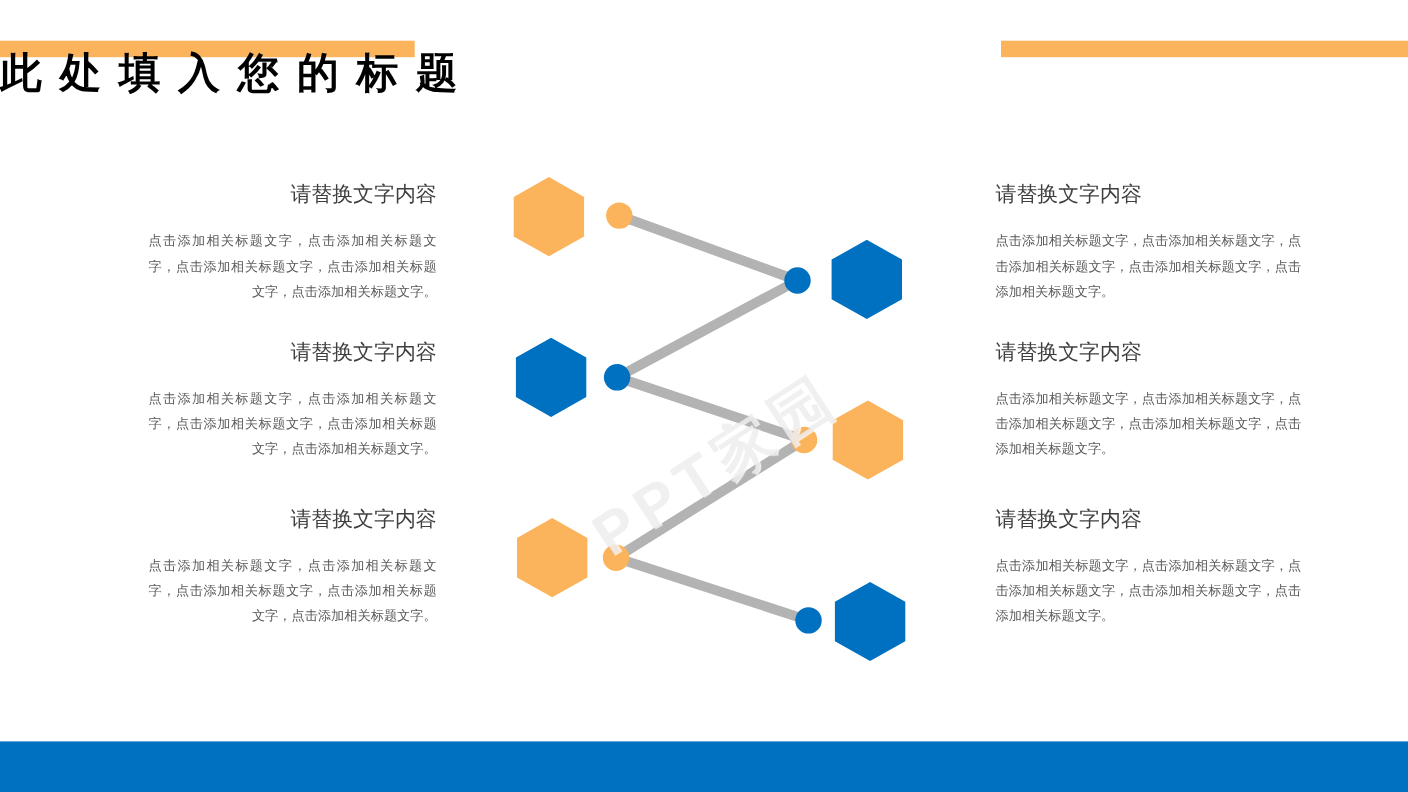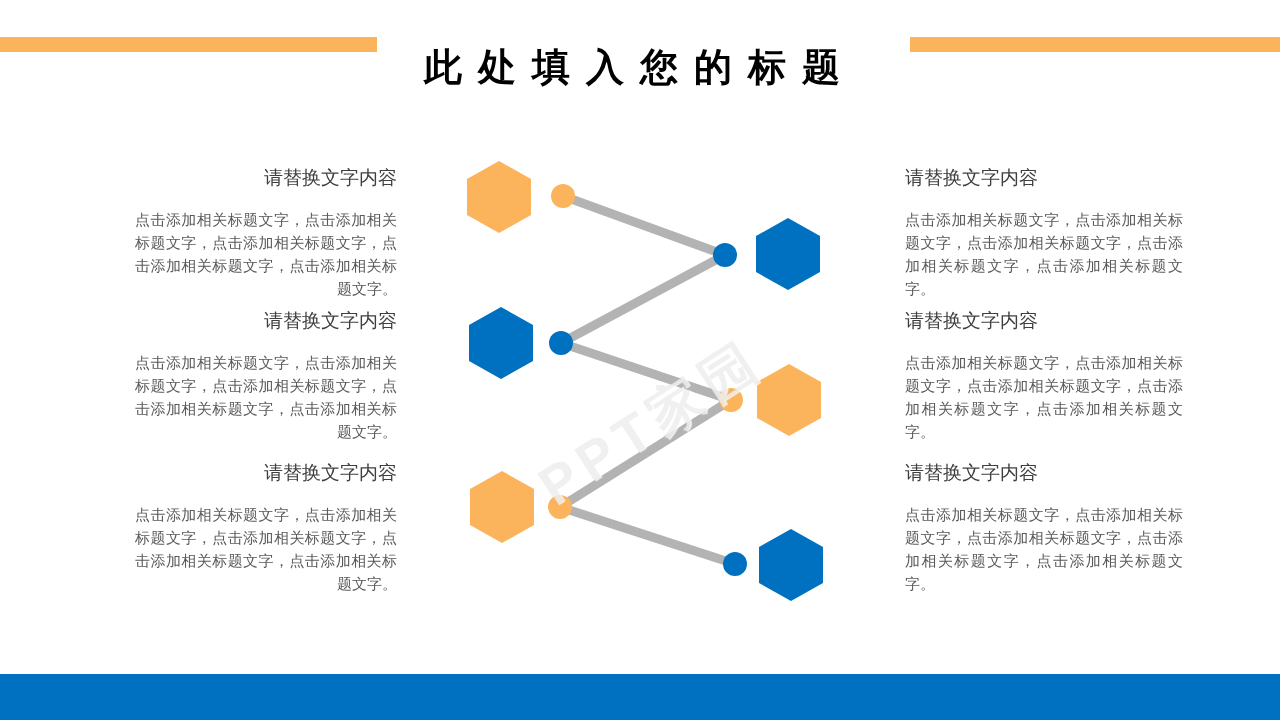--- a/index.html
+++ b/index.html
@@ -5,31 +5,31 @@
   html,body{margin:0;padding:0;background:#e8e8e8;}
   .slide{
     position:relative;width:1280px;height:720px;background:#ffffff;
     overflow:hidden;font-family:"Liberation Sans","DejaVu Sans",sans-serif;
   }
   
   .accent-bar{position:absolute;top:37px;height:15px;background:#FBB45C;}
   .accent-bar.left{left:0;width:377px;}
   .accent-bar.right{left:910px;width:370px;}
   .slide-title{
-    position:absolute;top:20px;left:0;width:1280px;text-align:center;
+    position:absolute;top:20px;left:0;width:1280px;
     font-size:38px;font-weight:bold;color:#000;letter-spacing:16px;
     line-height:44px;white-space:nowrap;
   }
   
   .text-block{position:absolute;width:262px;}
   .text-block .blk-heading{
     font-size:19px;font-weight:normal;color:#3F3F3F;line-height:24px;margin:0;
   }
   .text-block .blk-body{
-    margin-top:18px;font-size:15px;color:#595959;line-height:23px;
+    margin-top:18px;font-size:12px;color:#595959;line-height:23px;
     text-align:justify;
   }
   .col-left{right:883px;}
   .col-left .blk-heading{text-align:right;}
   .col-left .blk-body{text-align-last:right;}
   .col-right{left:905px;width:278px;}
   .col-right .blk-heading{text-align:left;}
   .col-right .blk-body{text-align-last:left;}
   .pos-r1{top:166px;}
   .pos-r2{top:309px;}

